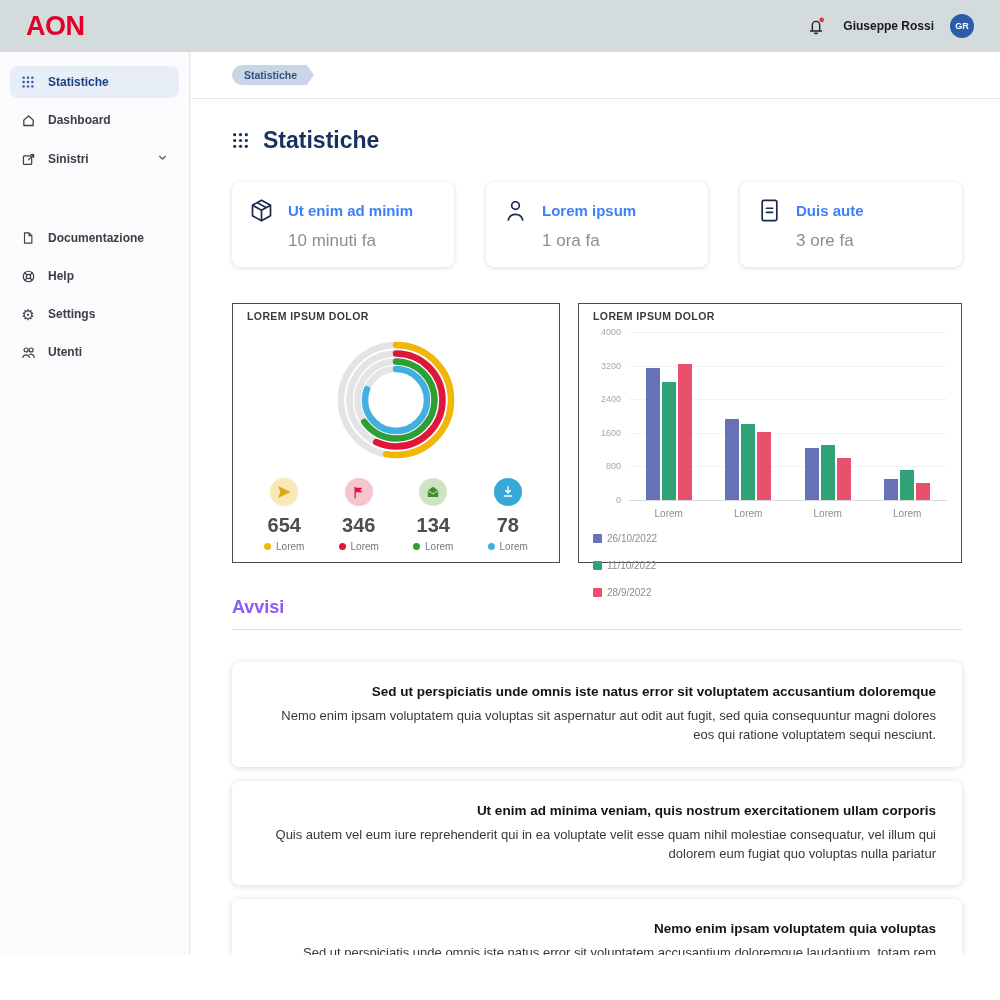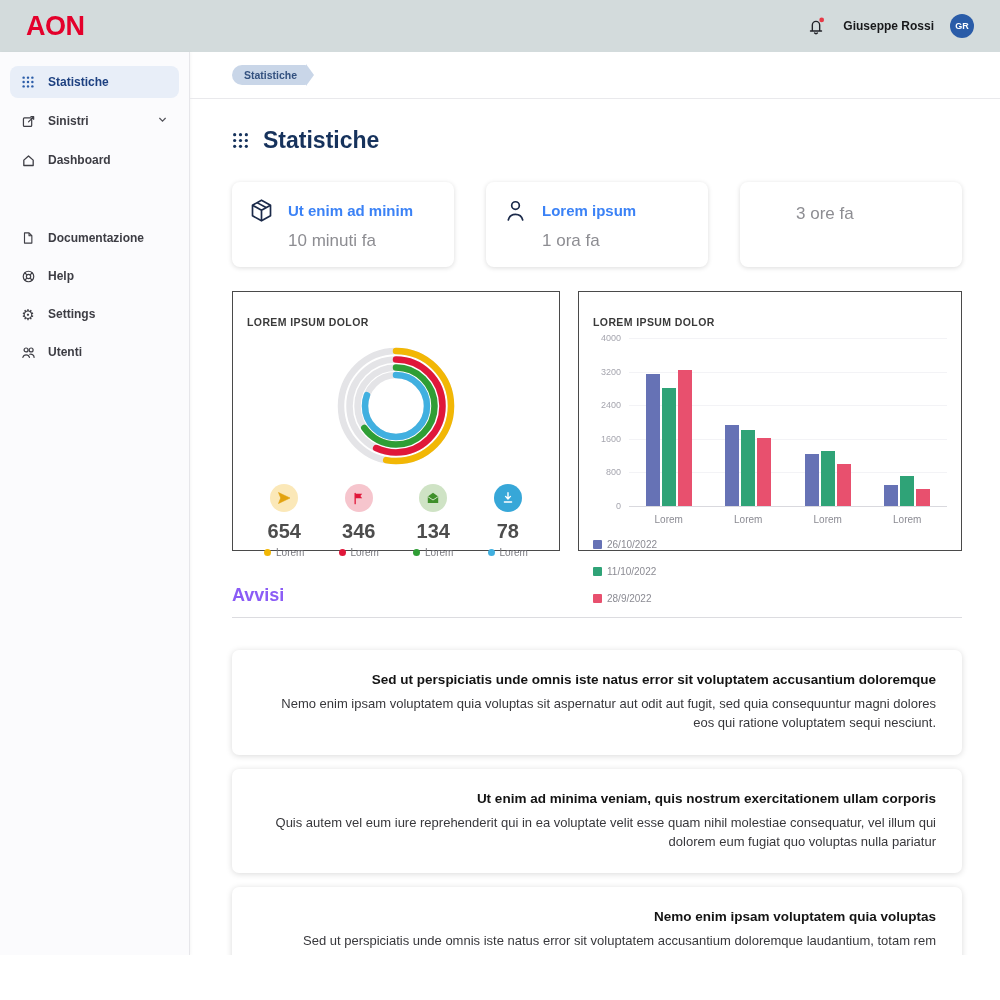--- a/index.html
+++ b/index.html
@@ -39,21 +39,21 @@
 
   
   .cards-row { display:flex; gap:32px; margin-bottom:24px; }
   .s-card { flex:1; background:#fff; border-radius:8px; box-shadow:0 1px 5px rgba(0,0,0,.14); padding:15px 16px 16px; cursor:pointer; }
   .s-card-head { display:flex; align-items:center; gap:13px; }
   .s-card-title { font-size:15px; font-weight:700; color:#3b82f6; }
   .s-card-time { margin:7px 0 0 40px; font-size:17px; color:#8d8d92; }
 
   
   .charts-row { display:flex; gap:18px; margin-bottom:34px; }
-  .panel { background:#fff; border:1px solid #4a4a4a; padding:24px 14px; }
+  .panel { background:#fff; border:1px solid #4a4a4a; padding:6px 14px;margin-top:12px; }
   .panel-title { font-size:10.5px; font-weight:700; letter-spacing:.4px; color:#3a3a3a; }
   .panel-rings { width:328px; height:260px; flex:0 0 auto; }
   .panel-bars  { flex:1; height:260px; display:flex; flex-direction:column; }
 
   .rings-svg { display:block; margin:2px auto 0; }
   .stats-row { display:flex; margin-top:2px; }
   .stat { flex:1; display:flex; flex-direction:column; align-items:center; }
   .stat-ico { width:28px; height:28px; border-radius:50%; display:flex; align-items:center; justify-content:center; }
   .stat-val { margin-top:8px; font-size:20px; font-weight:600; color:#4d4d4d; }
   .stat-leg { margin-top:4px; display:flex; align-items:center; gap:5px; font-size:10px; color:#77777d; }
@@ -115,39 +115,39 @@
               <circle cx="13" cy="8" r="1.4"></circle>
               <circle cx="3" cy="13" r="1.4"></circle>
               <circle cx="8" cy="13" r="1.4"></circle>
               <circle cx="13" cy="13" r="1.4"></circle>
             </svg>
         </span>
         <span class="lbl">Statistiche</span>
       </div>
       <div class="side-item">
         <span class="icon">
+          <svg width="15" height="15" viewBox="0 0 16 16" fill="none" stroke="currentColor" stroke-width="1.4" stroke-linejoin="round">
+              <path d="M3 7.6 L8 3.1 L13 7.6 V13.3 H3 Z"></path>
+            </svg>
+        </span>
+        <span class="lbl">Dashboard</span>
+      </div>
+      <div class="side-item">
+        <span class="icon">
           <svg width="15" height="15" viewBox="0 0 16 16" fill="none" stroke="currentColor" stroke-width="1.3" stroke-linecap="round" stroke-linejoin="round">
               <rect x="2.6" y="4.2" width="8.8" height="9" rx="1"></rect>
               <path d="M8 8.4 L13.4 3 M10.6 2.8 h2.9 v2.9"></path>
             </svg>
         </span>
         <span class="lbl">Sinistri</span>
         <span class="chev">
           <svg width="13" height="13" viewBox="0 0 16 16" fill="none" stroke="currentColor" stroke-width="1.5" stroke-linecap="round">
               <path d="M4.5 6.5 L8 10 L11.5 6.5"></path>
             </svg>
         </span>
-      </div>
-      <div class="side-item">
-        <span class="icon">
-          <svg width="15" height="15" viewBox="0 0 16 16" fill="none" stroke="currentColor" stroke-width="1.4" stroke-linejoin="round">
-              <path d="M3 7.6 L8 3.1 L13 7.6 V13.3 H3 Z"></path>
-            </svg>
-        </span>
-        <span class="lbl">Dashboard</span>
       </div>
 
       <div class="side-group2">
         <div class="side-item">
           <span class="icon">
             <svg width="14" height="14" viewBox="0 0 16 16" fill="none" stroke="currentColor" stroke-width="1.3" stroke-linejoin="round">
                 <path d="M4 2.2 h5.2 L12.4 5.4 v8.4 H4 Z"></path>
                 <path d="M9.2 2.2 v3.2 h3.2"></path>
               </svg>
           </span>
@@ -219,20 +219,27 @@
             <div class="s-card-head">
               <svg width="27" height="27" viewBox="0 0 24 24" fill="none" stroke="#1b2a4a" stroke-width="1.5" stroke-linecap="round">
                   <circle cx="12" cy="7.6" r="3.4"></circle>
                   <path d="M5.6 20.4 a6.6 6.6 0 0 1 12.8 0"></path>
                 </svg>
               <span class="s-card-title">Lorem ipsum</span>
             </div>
             <div class="s-card-time">1 ora fa</div>
           </div>
           <div class="s-card">
+            <div class="s-card-head">
+              <svg width="27" height="27" viewBox="0 0 24 24" fill="none" stroke="#1b2a4a" stroke-width="1.5" stroke-linecap="round">
+                  <rect x="5.5" y="3" width="13" height="18" rx="1.6"></rect>
+                  <path d="M9.3 10 h5.4 M9.3 13.6 h5.4"></path>
+                </svg>
+              <span class="s-card-title">Duis aute</span>
+            </div>
             <div class="s-card-time">3 ore fa</div>
           </div>
         </div>
 
         <div class="charts-row">
 
           <div class="panel panel-rings">
             <div class="panel-title">LOREM IPSUM DOLOR</div>
             <svg id="rings-svg" class="rings-svg" width="152" height="152" viewBox="0 0 152 152">
                 <circle cx="76" cy="76" r="55" fill="none" stroke="#e4e4e7" stroke-width="6.5"></circle>

